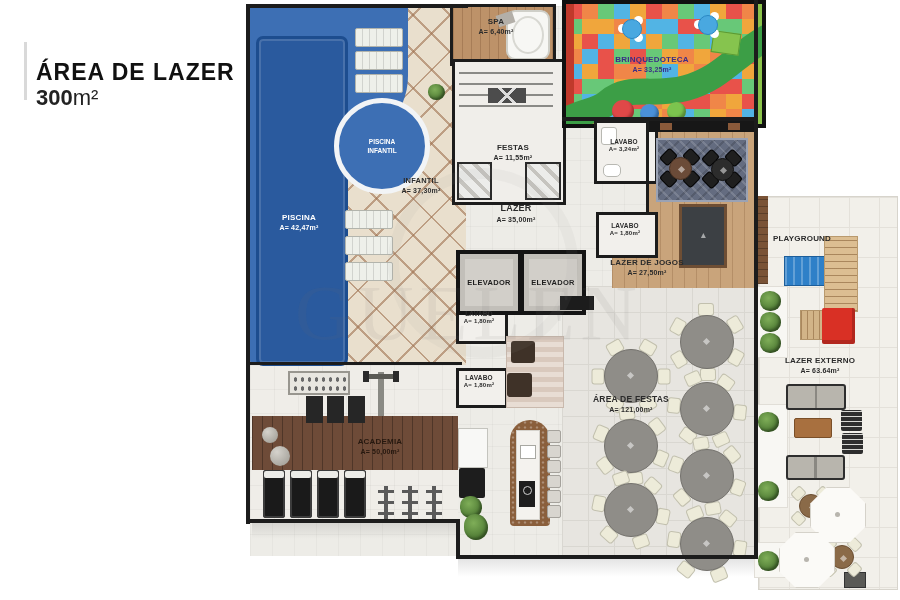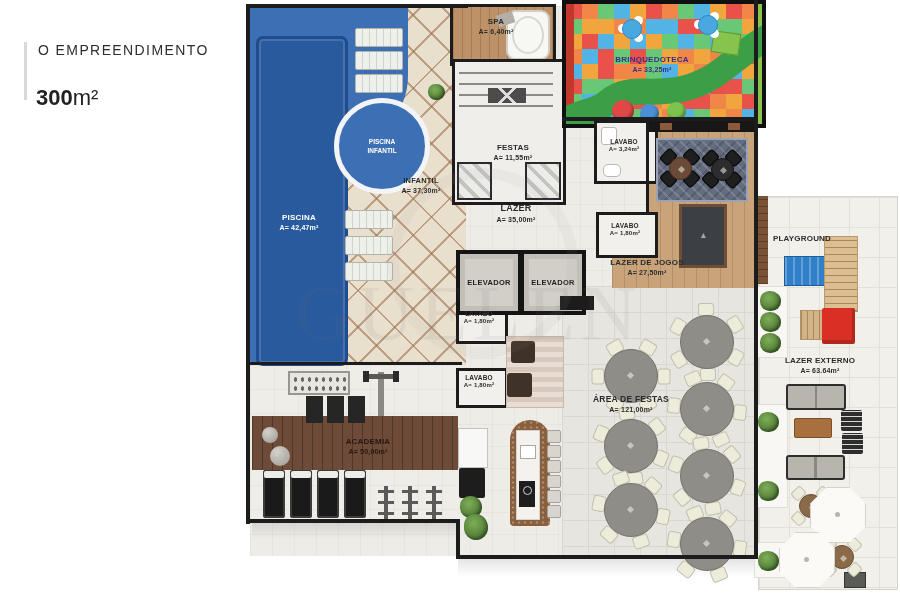--- a/index.html
+++ b/index.html
@@ -151,21 +151,21 @@
     font-size:78px;letter-spacing:6px;color:rgba(110,110,110,.09);z-index:45;pointer-events:none;}
   .wm-ring{position:absolute;left:388px;top:168px;width:168px;height:168px;border:11px solid rgba(150,150,150,.08);
     border-radius:50%;z-index:45;pointer-events:none;}
 </style>
 </head>
 <body>
 
 <div id="canvas">
 
   <div class="accent-bar"></div>
-  <div class="kicker">O EMPREENDIMENTO</div>
+  <div class="main-title">ÁREA DE LAZER</div>
   <div class="size-line"><span class="num">300</span><span>m²</span></div>
 
   <div class="base-floor"></div>
 
   <div class="solarium"></div>
   <div class="blue-deck" style="left:250px;top:6px;width:158px;height:140px;border-radius:0 0 70px 0;"></div>
   <div class="blue-deck" style="left:250px;top:6px;width:98px;height:358px;border-radius:0 0 24px 4px;"></div>
   <div class="pool"></div>
   <div class="room-label light" style="left:262px;top:213px;width:74px;">
     <span class="nm">PISCINA</span>
@@ -377,21 +377,21 @@
 
   <div class="salao"></div>
   <div class="wall" style="left:560px;top:296px;width:34px;height:14px;"></div>
   <div class="room-label" style="left:586px;top:394px;width:90px;">
     <span class="nm" style="font-size:8.5px;">ÁREA DE FESTAS</span>
       <span class="ar">A= 121,00m²</span>
   </div>
 
   <div class="academia"></div>
   <div class="gym-wood"></div>
-  <div class="room-label" style="left:324px;top:437px;width:88px;color:#26180f;">
+  <div class="room-label" style="left:336px;top:437px;width:88px;color:#26180f;">
     <span class="nm">ACADEMIA</span>
       <span class="ar">A= 50,00m²</span>
   </div>
   <div class="rack"></div>
   <div class="gym-mat" style="left:306px;top:396px;"></div>
   <div class="gym-mat" style="left:327px;top:396px;"></div>
   <div class="gym-mat" style="left:348px;top:396px;"></div>
   <div class="abs" style="left:378px;top:372px;width:6px;height:44px;background:#8a8a84;z-index:12;"></div>
   <div class="abs" style="left:366px;top:374px;width:30px;height:5px;background:#5a5a54;z-index:12;"></div>
   <div class="abs" style="left:363px;top:371px;width:6px;height:11px;background:#2a2a2a;z-index:12;"></div>

